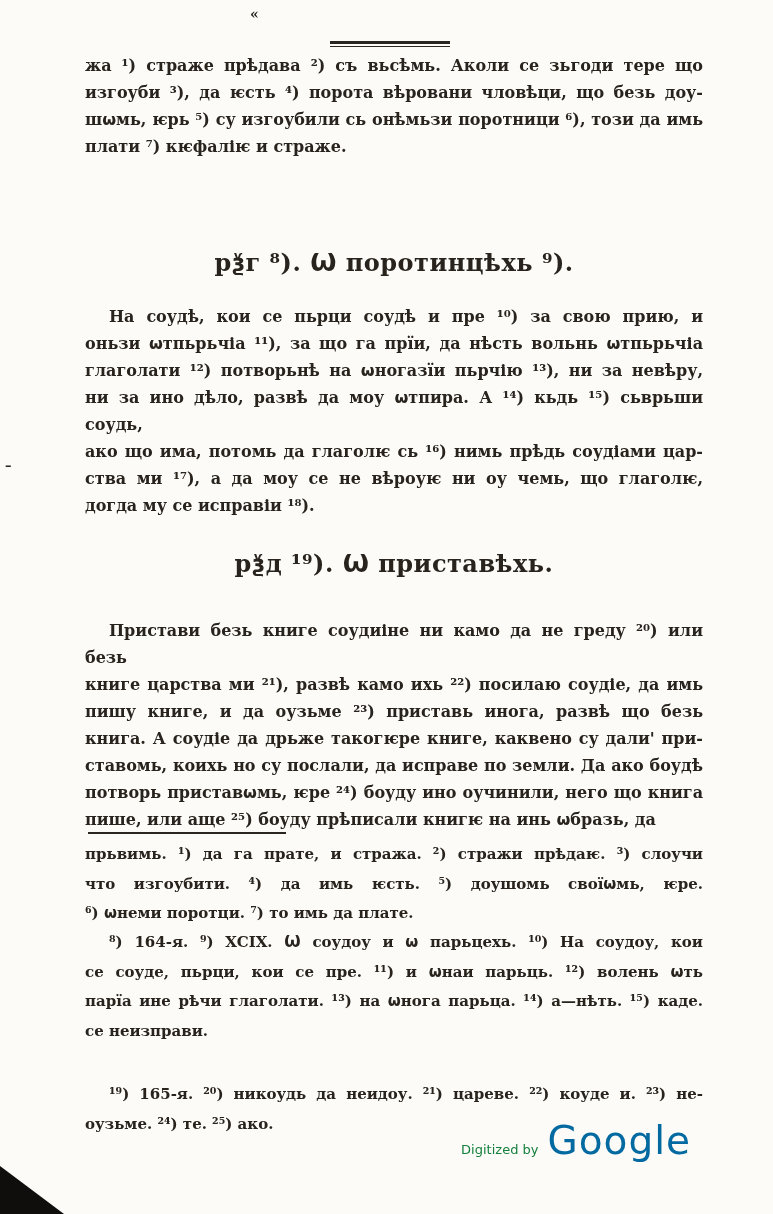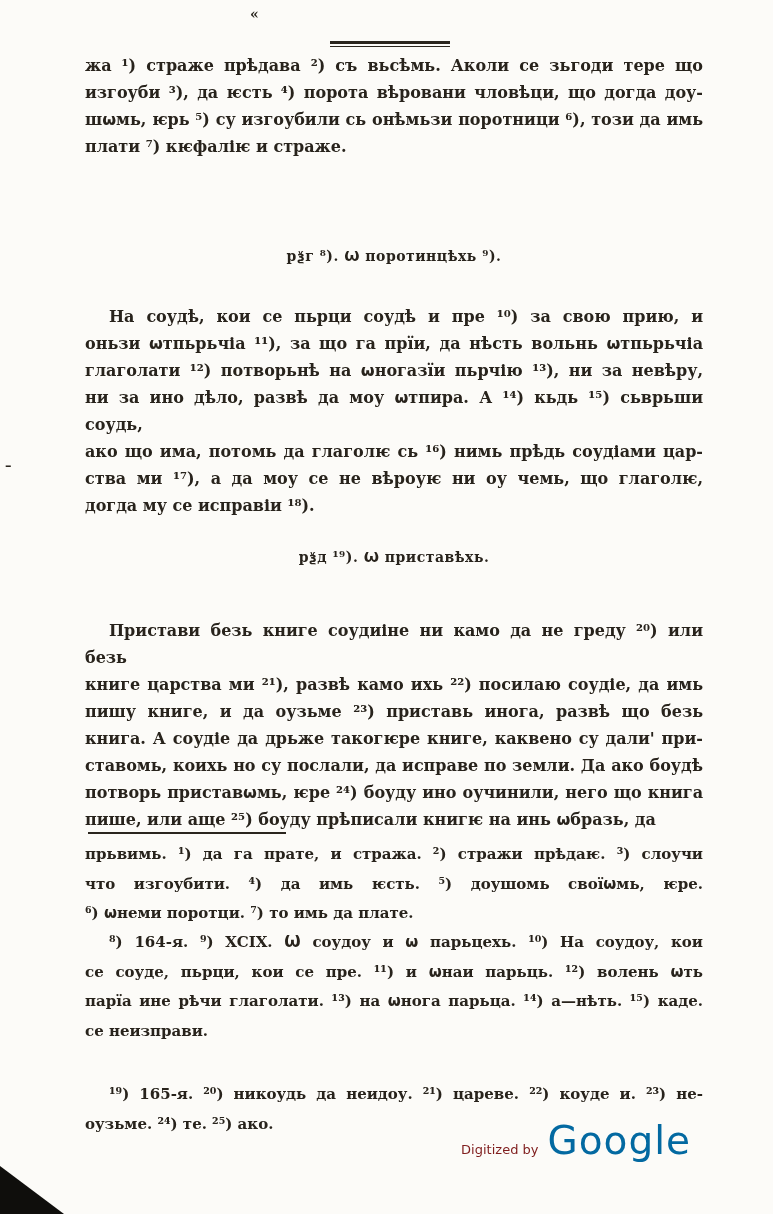--- a/index.html
+++ b/index.html
@@ -32,33 +32,33 @@
   .textblock {
     position:absolute; left:85px; width:618px; font-weight:bold;
   }
   .body-text { font-size:16px; line-height:27px; }
   .footnotes { font-size:15px; line-height:29.5px; }
   .tline { text-align:justify; text-align-last:justify; }
   .tline.last { text-align-last:left; }
   .indent-first .tline:first-child { text-indent:24px; }
   .heading {
     position:absolute; left:85px; width:618px; text-align:center;
-    font-size:14px; font-weight:bold; letter-spacing:0.5px;
+    font-size:24px; font-weight:bold; letter-spacing:0.5px;
   }
   .fn-rule {
     position:absolute; left:88px; top:832px; width:198px;
     border-top:2.5px solid #2a251e;
   }
   .watermark {
     position:absolute; right:82px; top:1118px;
     display:flex; align-items:baseline; gap:9px;
   }
   .wm-prefix {
     font-family:"DejaVu Sans",sans-serif; font-size:13px;
-    color:#7f1d1d; font-weight:normal;
+    color:#15803d; font-weight:normal;
   }
   .wm-brand {
     font-family:"DejaVu Sans",sans-serif; font-size:39px;
     color:#0369a1; font-weight:normal; letter-spacing:1px;
   }
   .corner-fold {
     position:absolute; left:0; bottom:0; width:0; height:0;
     border-bottom:48px solid #0f0e0c; border-right:64px solid transparent;
   }
 </style>
@@ -66,21 +66,21 @@
 <body>
 
 <div class="page">
 
   <span class="mark-top">«</span>
 
   <div class="pagenum-rule"></div>
 
   <div class="textblock body-text" style="top:52px">
       <div class="tline">жа ¹) страже прѣдава ²) съ вьсѣмь. Аколи се зьгоди тере що</div>
-      <div class="tline">изгоуби ³), да ѥсть ⁴) порота вѣровани чловѣци, що догда доу-</div>
+      <div class="tline">изгоуби ³), да ѥсть ⁴) порота вѣровани чловѣци, що безь доу-</div>
       <div class="tline">шѡмь, ѥрь ⁵) су изгоубили сь онѣмьзи поротници ⁶), този да имь</div>
       <div class="tline last">плати ⁷) кѥфаліѥ и страже.</div>
     </div>
 
   <div class="heading" style="top:248px">рѯг ⁸). Ѡ поротинцѣхь ⁹).</div>
 
   <div class="textblock body-text indent-first" style="top:303px">
       <div class="tline">На соудѣ, кои се пьрци соудѣ и пре ¹⁰) за свою прию, и</div>
       <div class="tline">оньзи ѡтпьрьчіа ¹¹), за що га прїи, да нѣсть вольнь ѡтпьрьчіа</div>
       <div class="tline">глаголати ¹²) потворьнѣ на ѡногазїи пьрчію ¹³), ни за невѣру,</div>

